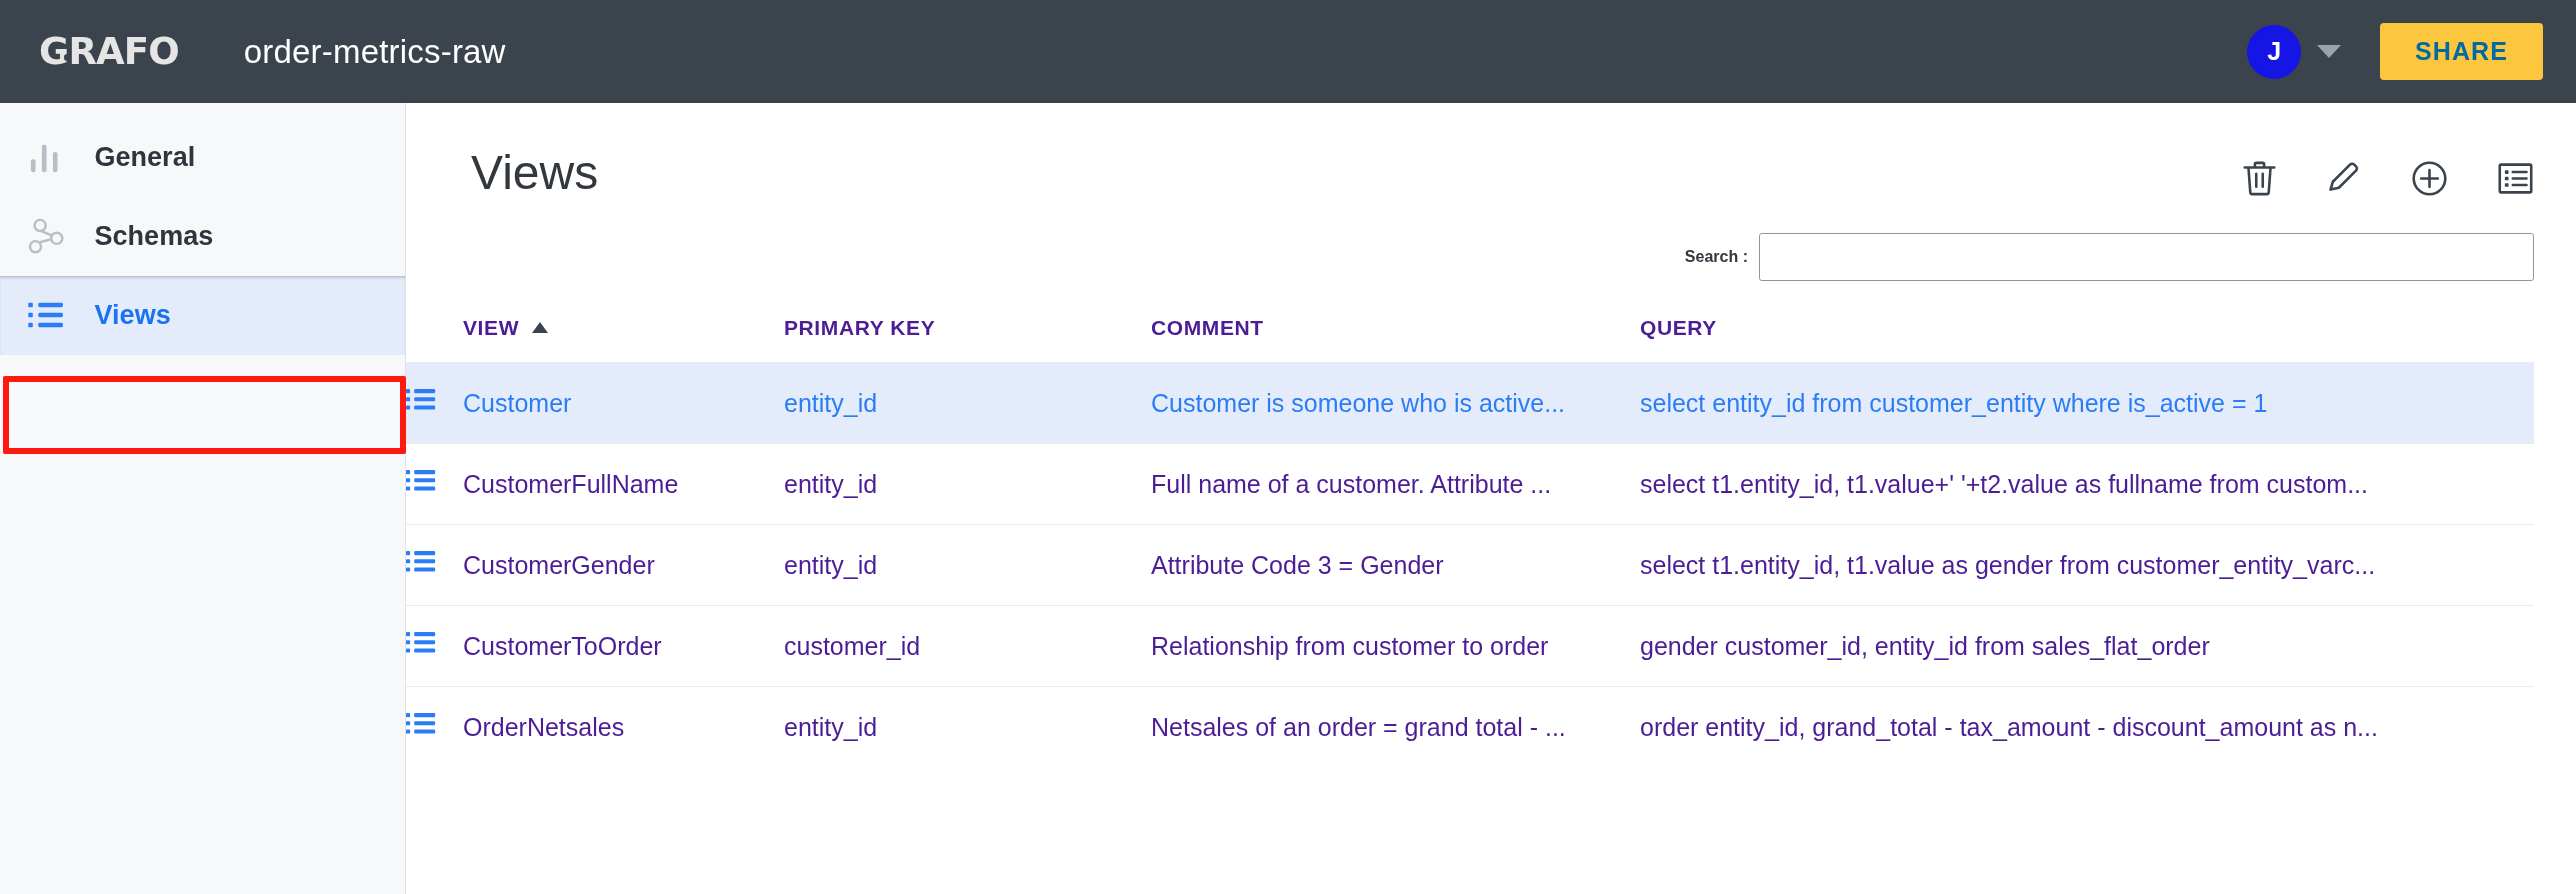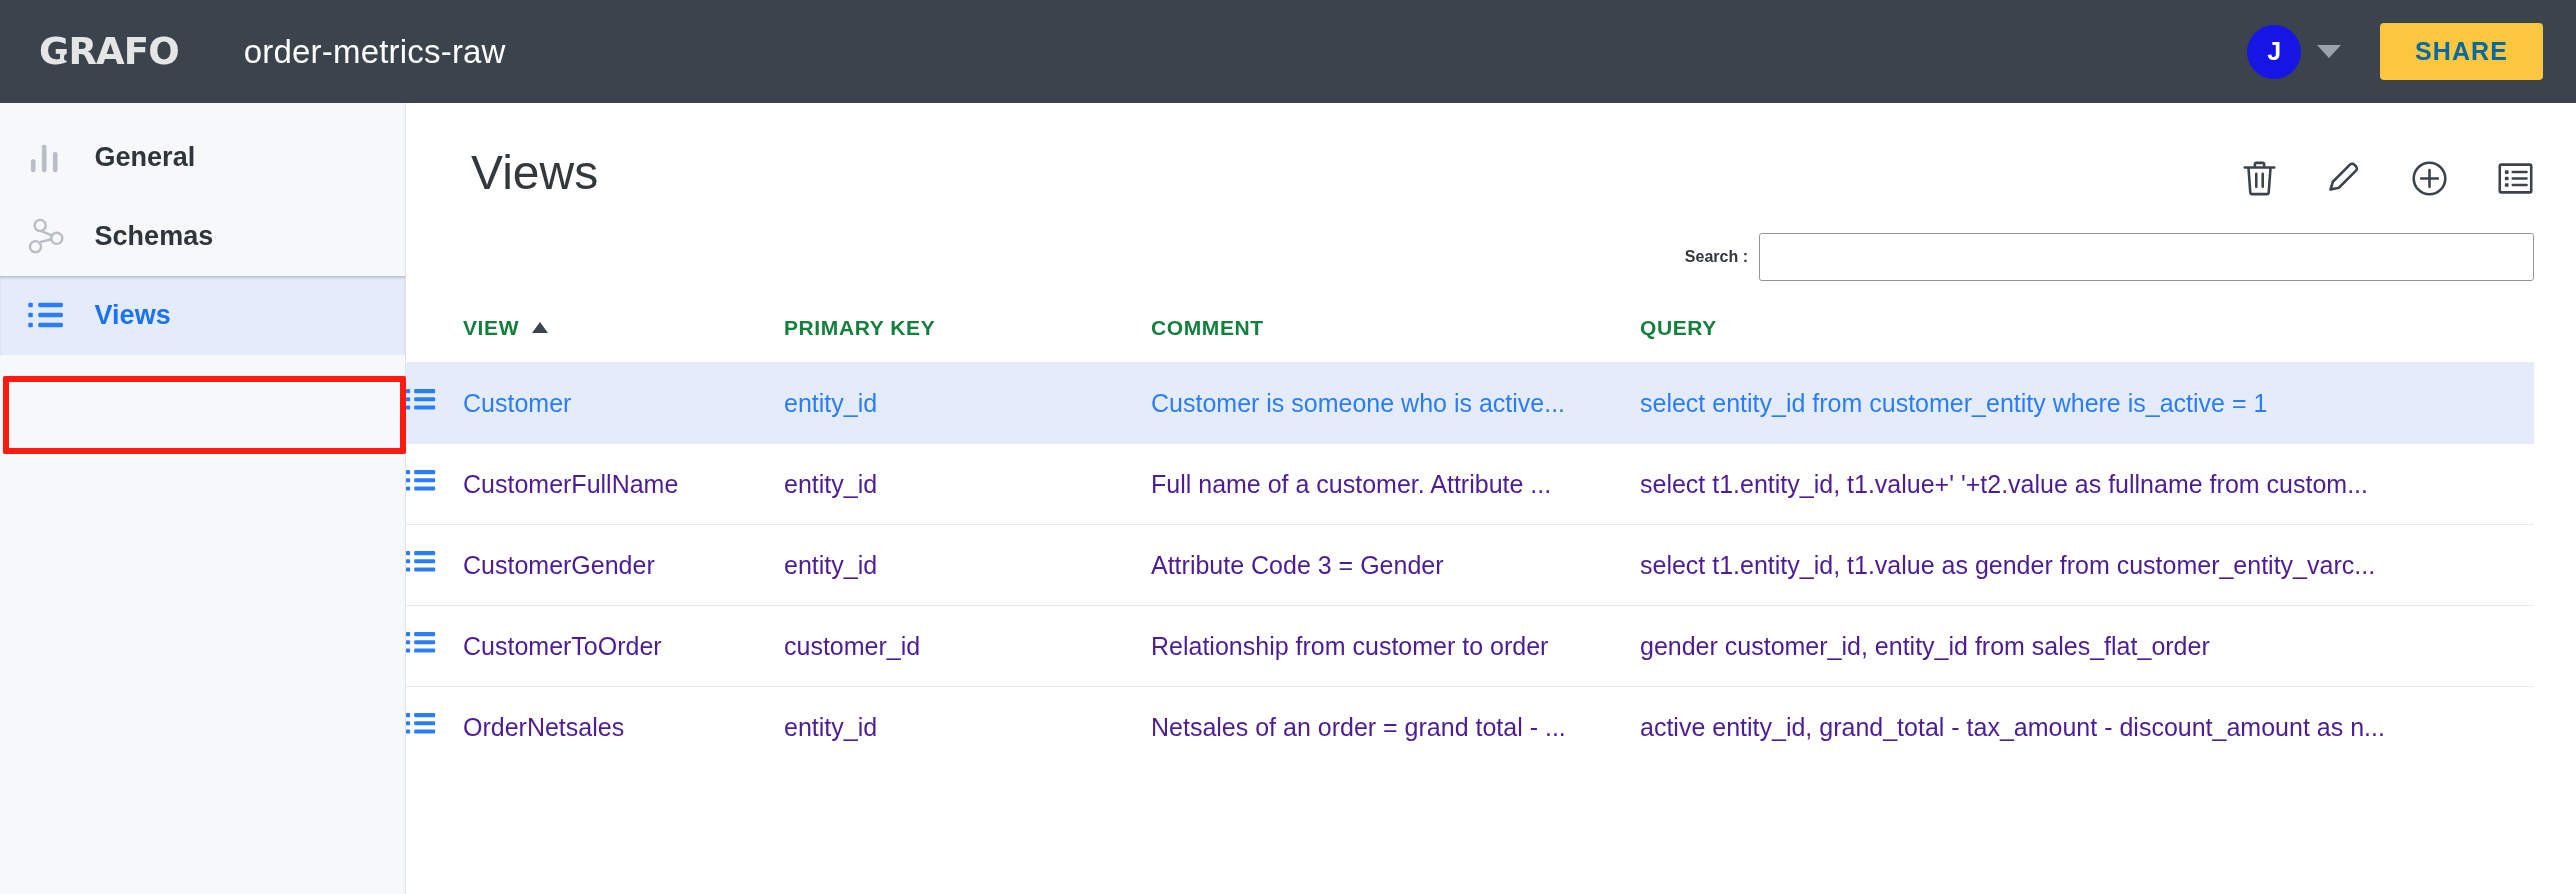--- a/index.html
+++ b/index.html
@@ -161,21 +161,21 @@
     width: calc(100% - 42px);
     margin-top: 35px;
     border-collapse: collapse;
     table-layout: fixed;
   }
   table.views th {
     text-align: left;
     font-size: 21px;
     font-weight: 700;
     letter-spacing: 0.6px;
-    color: #15803d;
+    color: #4c1d95;
     padding: 0 0 22px 0;
     vertical-align: bottom;
     white-space: nowrap;
     margin-left: 20px;
   }
   table.views th .sort-asc {
     display: inline-block;
     width: 0; height: 0;
     border-left: 8.3px solid transparent;
     border-right: 8.3px solid transparent;
@@ -476,21 +476,21 @@
             <td>
               <span class="cell-clip">OrderNetsales</span>
             </td>
             <td>
               <span class="cell-clip">entity_id</span>
             </td>
             <td>
               <span class="cell-clip">Netsales of an order = grand total - ...</span>
             </td>
             <td>
-              <span class="cell-clip">active entity_id, grand_total - tax_amount - discount_amount as n...</span>
+              <span class="cell-clip">order entity_id, grand_total - tax_amount - discount_amount as n...</span>
             </td>
           </tr>
 
         </tbody>
       </table>
 
     </div>
   </div>
 </div>
 

